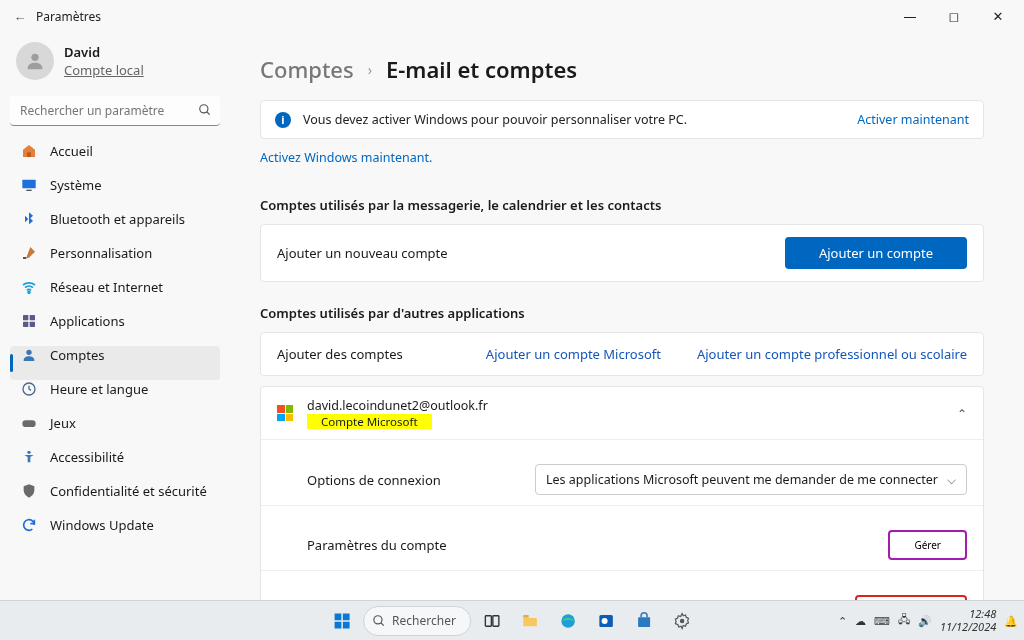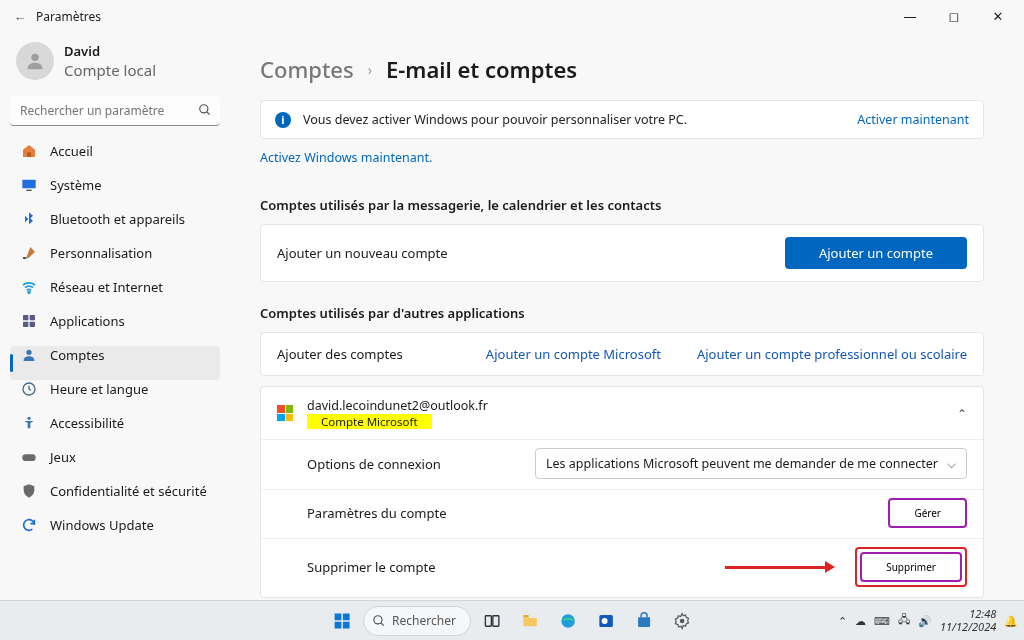--- a/index.html
+++ b/index.html
@@ -9,21 +9,21 @@
   .titlebar .back { width: 32px; text-align: center; color: #555; cursor: default; }
   .titlebar .title { font-size: 12px; color: #222; }
   .titlebar .spacer { flex: 1; }
   .win-btn { width: 44px; height: 32px; display: flex; align-items: center; justify-content: center; color: #222; }
   .body { display: flex; flex: 1; overflow: hidden; }
   .sidebar { width: 230px; padding: 6px 10px 10px 10px; display: flex; flex-direction: column; gap: 6px; }
   .profile { display: flex; align-items: center; gap: 10px; padding: 4px 6px 10px 6px; }
   .avatar { width: 38px; height: 38px; border-radius: 50%; background: #d8d8d8; display: flex; align-items: center; justify-content: center; }
   .avatar svg { width: 22px; height: 22px; fill: #9e9e9e; }
   .profile .name { font-weight: 600; font-size: 13px; }
-  .profile .sub { font-size: 15px; color: #666; }
+  .profile .sub { font-size: 13px; color: #666; text-decoration: underline; }
   .search { position: relative; }
   .search input { width: 100%; height: 30px; border: none; border-bottom: 1px solid #888; border-radius: 4px; background: #fdfdfd; padding: 0 30px 0 10px; font-size: 12px; outline: none; }
   .search .mag { position: absolute; right: 8px; top: 7px; color: #555; }
   .nav { display: flex; flex-direction: column; margin-top: 10px; }
   .nav-item { display: flex; align-items: flex-start; gap: 12px; height: 34px; padding: 0 10px; border-radius: 4px; font-size: 13px; color: #1a1a1a; position: relative; }
   .nav-item.selected { background: #eaeaea; }
   .nav-item.selected::before { content: ""; position: absolute; left: 0; top: 8px; bottom: 8px; width: 3px; border-radius: 2px; background: #0067c0; }
   .nav-ico { width: 18px; height: 18px; display: flex; align-items: center; justify-content: center; }
   .main { flex: 1; padding: 22px 40px 10px 30px; overflow: auto; }
   .crumb { display: flex; align-items: center; gap: 14px; font-size: 22px; margin-bottom: 16px; }
@@ -44,21 +44,21 @@
   .link-a { color: #1456b8; font-size: 13px; }
   .link-a + .link-a { margin-left: 20px; }
   .ms-logo { width: 16px; height: 16px; display: grid; grid-template-columns: 1fr 1fr; grid-template-rows: 1fr 1fr; gap: 1px; flex-shrink: 0; }
   .ms-logo span:nth-child(1){background:#f25022;} .ms-logo span:nth-child(2){background:#7fba00;}
   .ms-logo span:nth-child(3){background:#00a4ef;} .ms-logo span:nth-child(4){background:#ffb900;}
   .acct-head { display: flex; align-items: center; padding: 10px 16px; gap: 14px; }
   .acct-head .col { display: flex; flex-direction: column; }
   .acct-head .mail { font-size: 12.5px; }
   .acct-head .type { font-size: 11.5px; background: #ffff00; padding: 0 14px; width: fit-content; }
   .acct-head .chev { margin-left: auto; color: #555; font-size: 12px; }
-  .sub-row { display: flex; align-items: center; padding: 8px 16px 10px 46px; gap: 16px; }
+  .sub-row { display: flex; align-items: center; padding: 24px 16px 10px 46px; gap: 16px; }
   .sub-row .lbl { flex: 1; font-size: 13px; }
   .select-fake { border: 1px solid #ccc; border-radius: 4px; padding: 6px 28px 6px 10px; font-size: 12.5px; position: relative; background: #fff; min-width: 310px; }
   .select-fake::after { content: "⌵"; position: absolute; right: 10px; top: 6px; color: #555; font-size: 12px; }
   .btn-outline { border: 2px solid #a21caf; background: #fff; border-radius: 4px; padding: 6px 24px; font-size: 10px; }
   .btn-delete-wrap { border: 2.5px solid #d22; border-radius: 4px; padding: 3px; }
   .arrow-red { width: 110px; height: 14px; margin-right: 4px; position: relative; display: inline-block; }
   .arrow-red::before { content: ""; position: absolute; left: 0; right: 10px; top: 6px; height: 2.5px; background: #d22; }
   .arrow-red::after { content: ""; position: absolute; right: 0; top: 1px; border-left: 10px solid #d22; border-top: 6px solid transparent; border-bottom: 6px solid transparent; }
   .taskbar { height: 40px; background: #e8ecef; border-top: 1px solid #d0d4d8; display: flex; align-items: center; padding: 0 6px; gap: 4px; }
   .taskbar .center { position: absolute; left: 50%; transform: translateX(-50%); display: flex; align-items: center; gap: 4px; }
@@ -174,34 +174,34 @@
           <span class="nav-ico">
               <svg width="16" height="16" viewBox="0 0 24 24" fill="none" stroke="#4a6a8a" stroke-width="2">
                 <circle cx="12" cy="12" r="9"></circle>
                 <path d="M12 7v5l3 2"></path>
               </svg>
             </span>
           <span>Heure et langue</span>
         </div>
         <div class="nav-item">
           <span class="nav-ico">
+              <svg width="16" height="16" viewBox="0 0 24 24" fill="#6a6a6a">
+                <rect x="2" y="8" width="20" height="10" rx="5"></rect>
+              </svg>
+            </span>
+          <span>Jeux</span>
+        </div>
+        <div class="nav-item">
+          <span class="nav-ico">
               <svg width="16" height="16" viewBox="0 0 24 24" fill="#3a78b5">
                 <circle cx="12" cy="5" r="2.5"></circle>
                 <path d="M5 9h14l-5 3v8h-4v-8z"></path>
               </svg>
             </span>
           <span>Accessibilité</span>
-        </div>
-        <div class="nav-item">
-          <span class="nav-ico">
-              <svg width="16" height="16" viewBox="0 0 24 24" fill="#6a6a6a">
-                <rect x="2" y="8" width="20" height="10" rx="5"></rect>
-              </svg>
-            </span>
-          <span>Jeux</span>
         </div>
         <div class="nav-item">
           <span class="nav-ico">
               <svg width="16" height="16" viewBox="0 0 24 24" fill="#6a6a6a">
                 <path d="M12 2l8 3v6c0 5-3.5 9-8 11-4.5-2-8-6-8-11V5z"></path>
               </svg>
             </span>
           <span>Confidentialité et sécurité</span>
         </div>
         <div class="nav-item">

